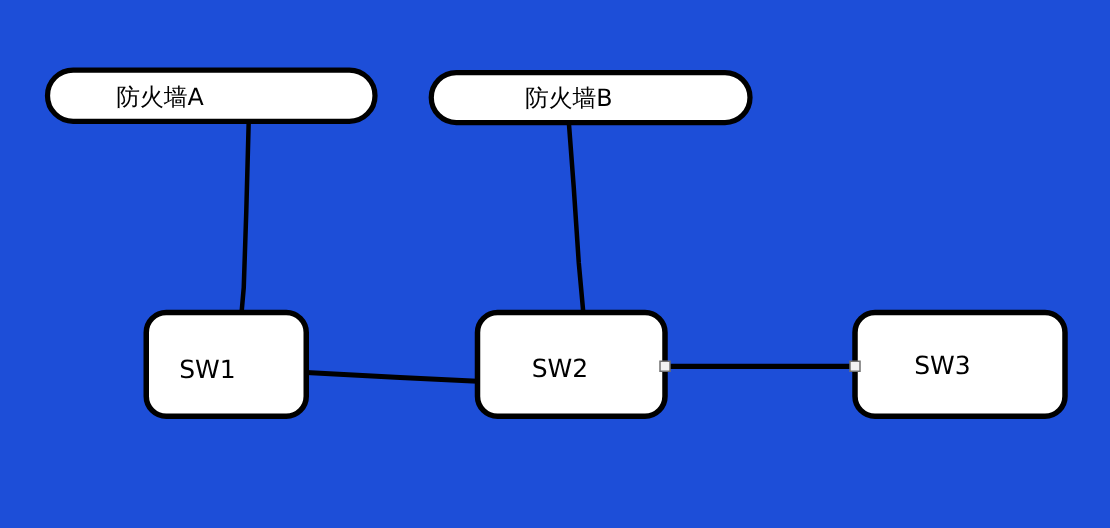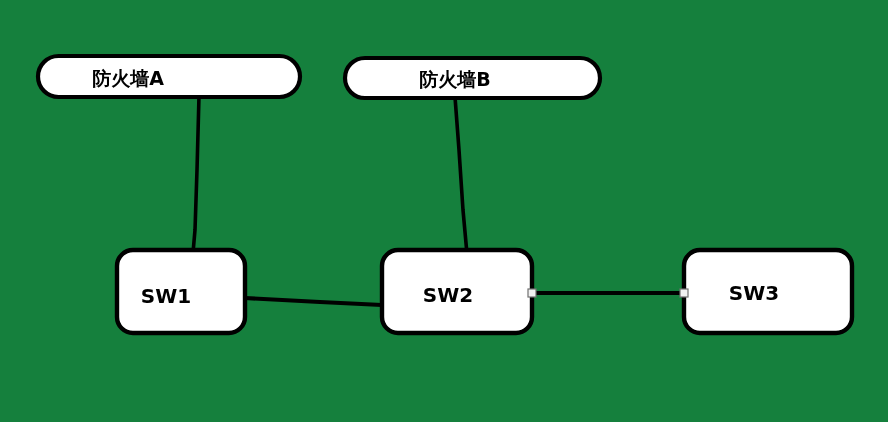--- a/index.html
+++ b/index.html
@@ -7,23 +7,22 @@
     padding: 0;
     background: #ffffff;
   }
   body {
     font-family: "DejaVu Sans", "Liberation Sans", sans-serif;
   }
   #canvas {
     position: relative;
     width: 888px;
     height: 422px;
-    background: #15803d;
+    background: #1d4ed8;
     overflow: hidden;
-    font-weight: bold;
   }
   #diagram-svg {
     position: absolute;
     left: 0;
     top: 0;
     width: 888px;
     height: 422px;
   }
   .node-shape {
     fill: #ffffff;

